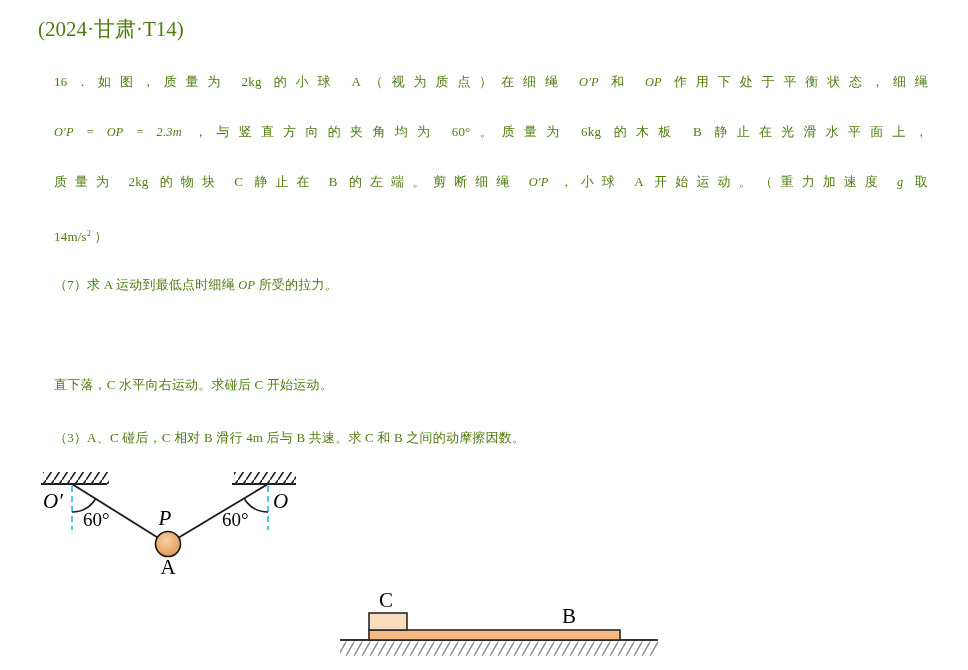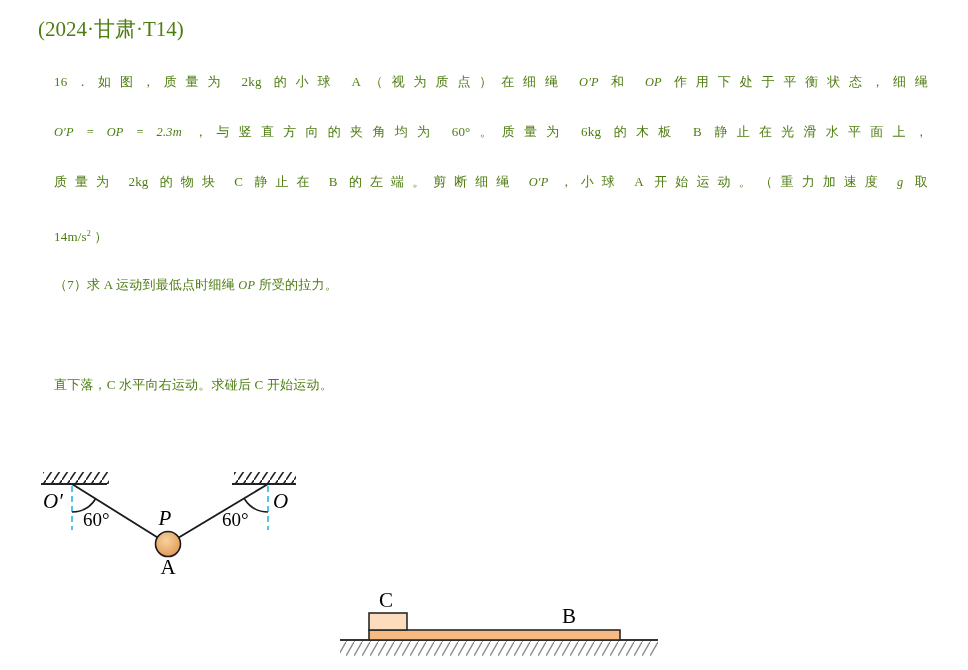--- a/index.html
+++ b/index.html
@@ -47,20 +47,21 @@
 <div class="page">
 
   <div class="header-line">(2024·甘肃·T14)</div>
 
   <div class="line fill" style="top:62px"><span class="seg seg-cn">16．如图，质量为 2kg 的小球 A（视为质点）在细绳 </span><span class="seg seg-math">O′P</span><span class="seg seg-cn"> 和 </span><span class="seg seg-math">OP</span><span class="seg seg-cn"> 作用下处于平衡状态，细绳</span></div>
   <div class="line fill" style="top:112px"><span class="seg seg-math">O′P = OP = 2.3m</span><span class="seg seg-cn"> ，与竖直方向的夹角均为 60°。质量为 6kg 的木板 B 静止在光滑水平面上，</span></div>
   <div class="line fill" style="top:162px"><span class="seg seg-cn">质量为 2kg 的物块 C 静止在 B 的左端。剪断细绳 </span><span class="seg seg-math">O′P</span><span class="seg seg-cn"> ，小球 A 开始运动。（重力加速度 </span><span class="seg seg-math">g</span><span class="seg seg-cn"> 取</span></div>
   <div class="line nofill" style="top:214px"><span class="seg seg-cn">14m/s</span><span class="seg seg-sup">2</span><span class="seg seg-cn"> ）</span></div>
   <div class="line nofill" style="top:265px"><span class="seg seg-cn">（7）求 A 运动到最低点时细绳 </span><span class="seg seg-math">OP</span><span class="seg seg-cn"> 所受的拉力。</span></div>
   <div class="line nofill" style="top:365px"><span class="seg seg-cn">直下落，C 水平向右运动。求碰后 C 开始运动。</span></div>
+  <div class="line nofill" style="top:418px"><span class="seg seg-cn">（3）A、C 碰后，C 相对 B 滑行 4m 后与 B 共速。求 C 和 B 之间的动摩擦因数。</span></div>
 
   <svg style="left:30px;top:468px" width="300" height="118" viewBox="0 0 300 118">
     <defs>
       <pattern id="hatchUp" width="8" height="12" patternUnits="userSpaceOnUse">
         <line x1="0" y1="12" x2="8" y2="0" stroke="#222222" stroke-width="1.6"></line>
       </pattern>
       <radialGradient id="ballGrad" cx="42%" cy="36%" r="78%">
         <stop offset="0%" stop-color="#f8d2a0"></stop>
         <stop offset="100%" stop-color="#dd9049"></stop>
       </radialGradient>

